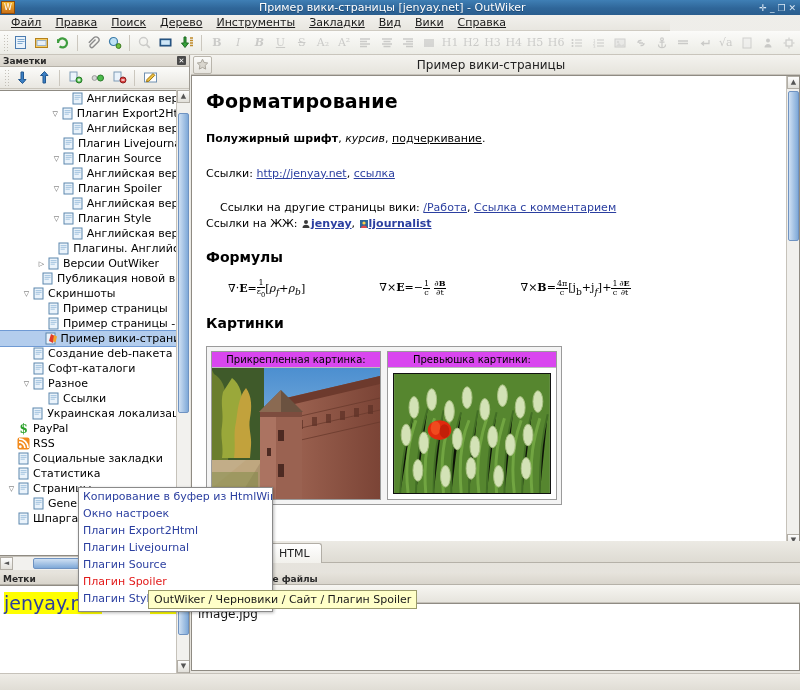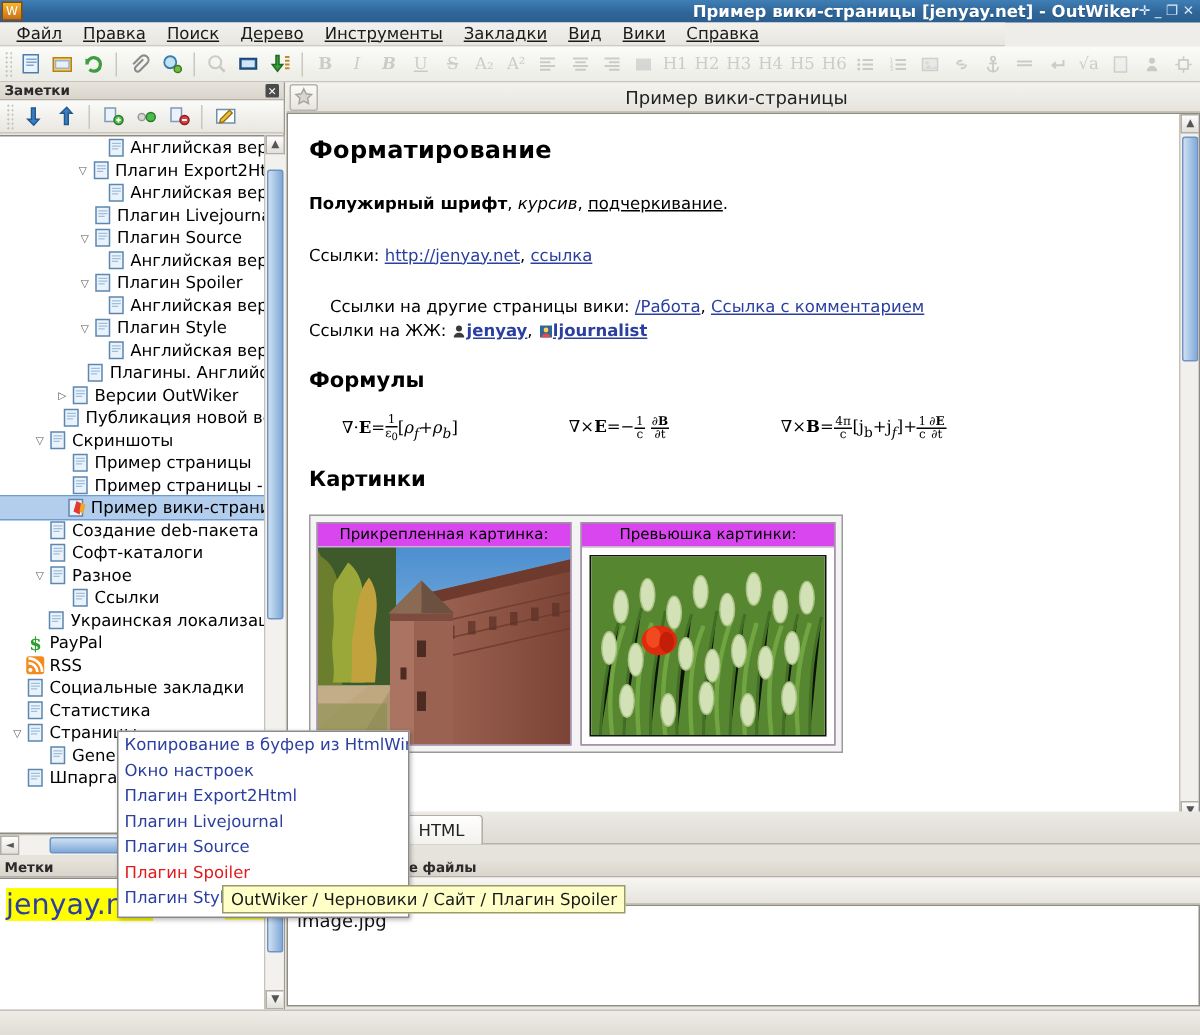--- a/index.html
+++ b/index.html
@@ -25,21 +25,21 @@
     display:flex; align-items:center;
   }
   .titlebar .tb-icon {
     width:14px; height:13px; margin-left:1px;
     background: linear-gradient(180deg,#f5b731,#c96f16);
     border:1px solid #8a4a0b;
     position:relative;
     font-size:8px; color:#fff; text-align:center; line-height:11px;
   }
   .titlebar .tb-title {
-    flex:1; text-align:right; font-size:11px; font-weight:bold;
+    flex:1; text-align:center; font-size:11px; font-weight:normal;
     text-shadow:0 1px 0 #1d4a74; white-space:nowrap; overflow:hidden;margin-left:10px;
   }
   .tb-buttons { display:flex; gap:3px; margin-right:4px; align-items:center; }
   .tb-btn { font-size:9px; color:#dbe9f5; line-height:10px; }
 
   
   .menubar {
     position:absolute; left:0; top:15px; width:670px; height:16px;
     background: linear-gradient(180deg,#f2f1ed 0%, #e8e6e0 100%);
     border-bottom:1px solid #cfcbc2;
@@ -170,21 +170,21 @@
     display:flex;align-items:center;justify-content:center;
   }
   .page-title {
     flex:1; text-align:center; font-size:12px; color:#222; margin-right:30px;
   }
   .htmlview {
     position:absolute; left:191px; top:75px; width:609px; height:473px;
     background:#fff; border:1px solid #8f8b83; overflow:hidden;
   }
   .doc { padding:10px 14px; color:#000; font-family:"DejaVu Sans","Liberation Sans",sans-serif; }
-  .doc h1 { font-size:16px; margin:4px 0 12px 0; font-weight:bold; letter-spacing:.2px;}
+  .doc h1 { font-size:19px; margin:4px 0 12px 0; font-weight:bold; letter-spacing:.2px;}
   .doc h2 { font-size:14px; margin:16px 0 9px 0; font-weight:bold; }
   .doc p  { font-size:11px; margin:20px 0; line-height:1.32; }
   .doc a  { color:#2b3fa0; text-decoration:underline; }
   .doc .bold { font-weight:bold; }
   .doc .ital { font-style:italic; }
   .doc .und { text-decoration:underline; }
   .formula-row {
     display:flex; gap:74px; margin:14px 0 10px 22px;
     font-family:"DejaVu Serif", serif; font-size:11px;
   }

